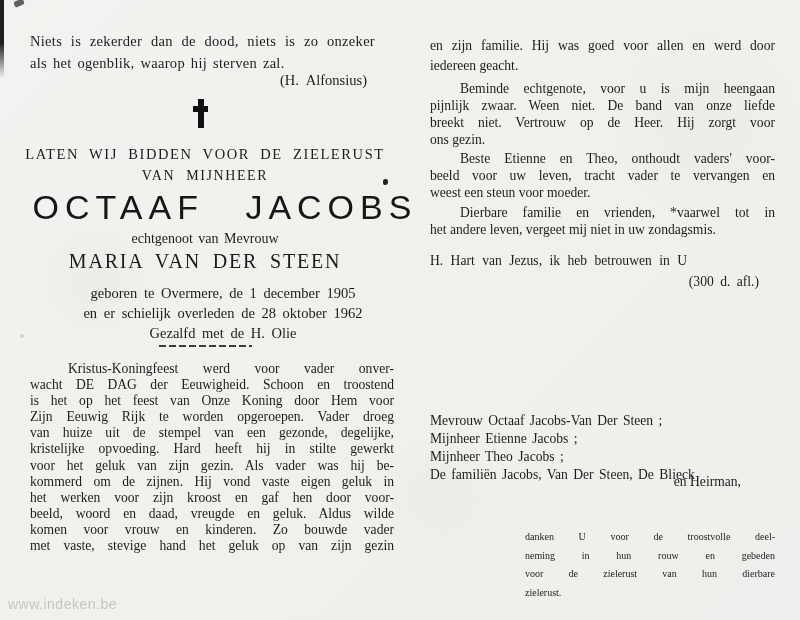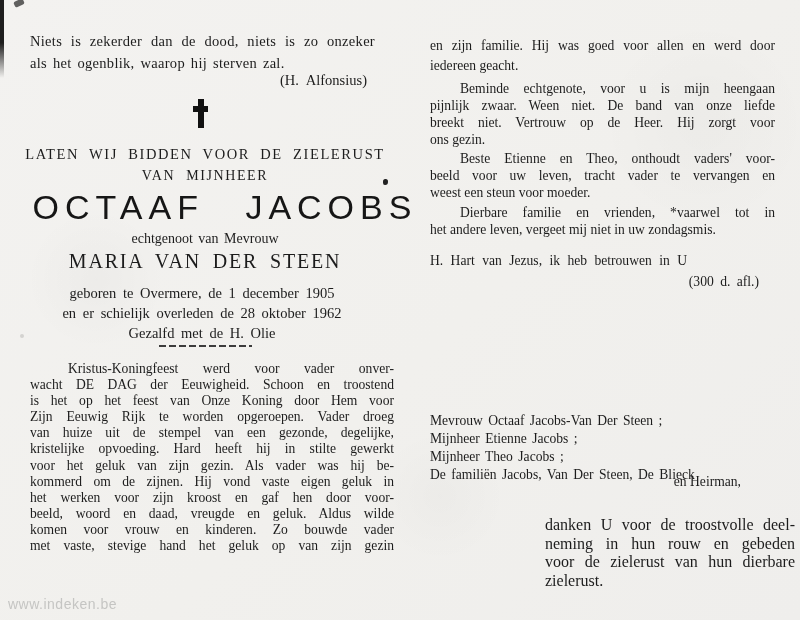--- a/index.html
+++ b/index.html
@@ -57,21 +57,21 @@
   }
   .relation {
     left: 15px; top: 231px; width: 380px; text-align: center;
     font-size: 14px; word-spacing: 2px;
   }
   .spouse-name {
     left: 15px; top: 250px; width: 380px; text-align: center;
     font-size: 20px; letter-spacing: 1.8px; word-spacing: 5px;
   }
   .vitals {
-    left: 12px; top: 283px; width: 380px; text-align: center;
+    left: 33px; top: 283px; width: 380px; text-align: center;
     font-size: 14.5px; line-height: 20px; word-spacing: 3px;
   }
   .divider {
     left: 159px; top: 345px; width: 93px; height: 2px;
     background: repeating-linear-gradient(90deg,
       #3c3c3c 0px, #3c3c3c 7px, transparent 7px, transparent 10px);
   }
   .main-par {
     left: 30px; top: 361px; width: 364px;
     font-size: 13.6px; line-height: 16.1px;
@@ -84,21 +84,21 @@
   .jblock div:not(:last-child) { text-align-last: justify; }
   .ind div:first-child { padding-left: 30px; }
   .par-a { top: 36px; line-height: 20px; }
   .par-b { top: 80px; }
   .par-c { top: 150px; }
   .par-d { top: 204px; }
   .prayer { top: 252px; word-spacing: 4px; }
   .indulgence { top: 273px; text-align: right; padding-right: 16px; word-spacing: 3px; }
   .family-list { top: 412px; line-height: 18px; word-spacing: 2px; }
   .family-last { top: 473px; text-align: right; padding-right: 34px; }
-  .thanks { left: 525px; top: 516px; width: 250px; font-size: 16px; line-height: 18.5px; margin-left: 20px; }
+  .thanks { left: 525px; top: 528px; width: 250px; font-size: 10px; line-height: 18.5px; }
   .thanks div:not(:last-child) { text-align-last: justify; }
 
   
   .watermark {
     left: 8px; top: 596px;
     font-family: "Liberation Sans", sans-serif;
     font-size: 14px; color: #c5c5c3; letter-spacing: 0.5px;
   }
   .edge-strip {
     left: 0; top: 0; width: 4px; height: 78px;

